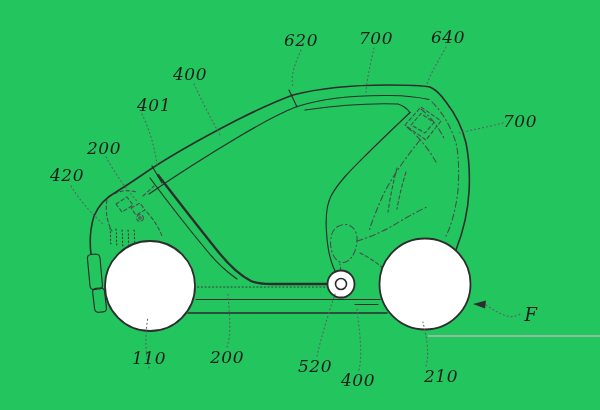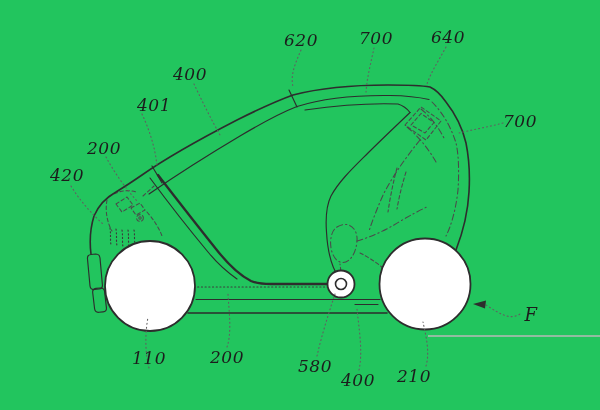--- a/index.html
+++ b/index.html
@@ -110,17 +110,17 @@
   <span class="ref-label" style="left:301px;top:40px">620</span>
   <span class="ref-label" style="left:376px;top:38px">700</span>
   <span class="ref-label" style="left:448px;top:37px">640</span>
   <span class="ref-label" style="left:190px;top:74px">400</span>
   <span class="ref-label" style="left:154px;top:105px">401</span>
   <span class="ref-label" style="left:104px;top:148px">200</span>
   <span class="ref-label" style="left:67px;top:175px">420</span>
   <span class="ref-label" style="left:520px;top:121px">700</span>
   <span class="ref-label" style="left:149px;top:358px">110</span>
   <span class="ref-label" style="left:227px;top:357px">200</span>
-  <span class="ref-label" style="left:315px;top:366px">580</span>
+  <span class="ref-label" style="left:315px;top:366px">520</span>
   <span class="ref-label" style="left:358px;top:380px">400</span>
-  <span class="ref-label" style="left:414px;top:376px">210</span>
+  <span class="ref-label" style="left:441px;top:376px">210</span>
   <span class="ref-label f" style="left:531px;top:314px">F</span>
 </div>
 
 </body></html>

